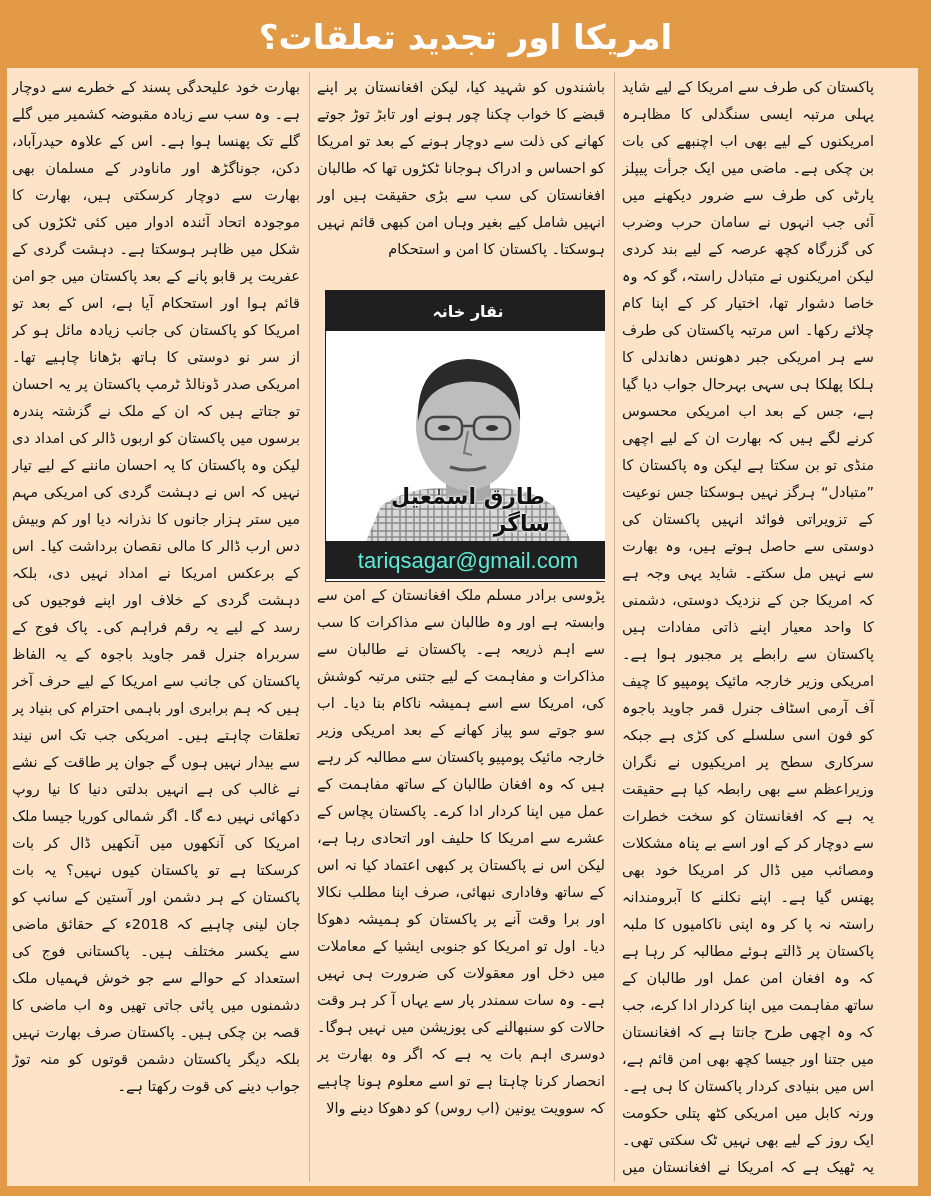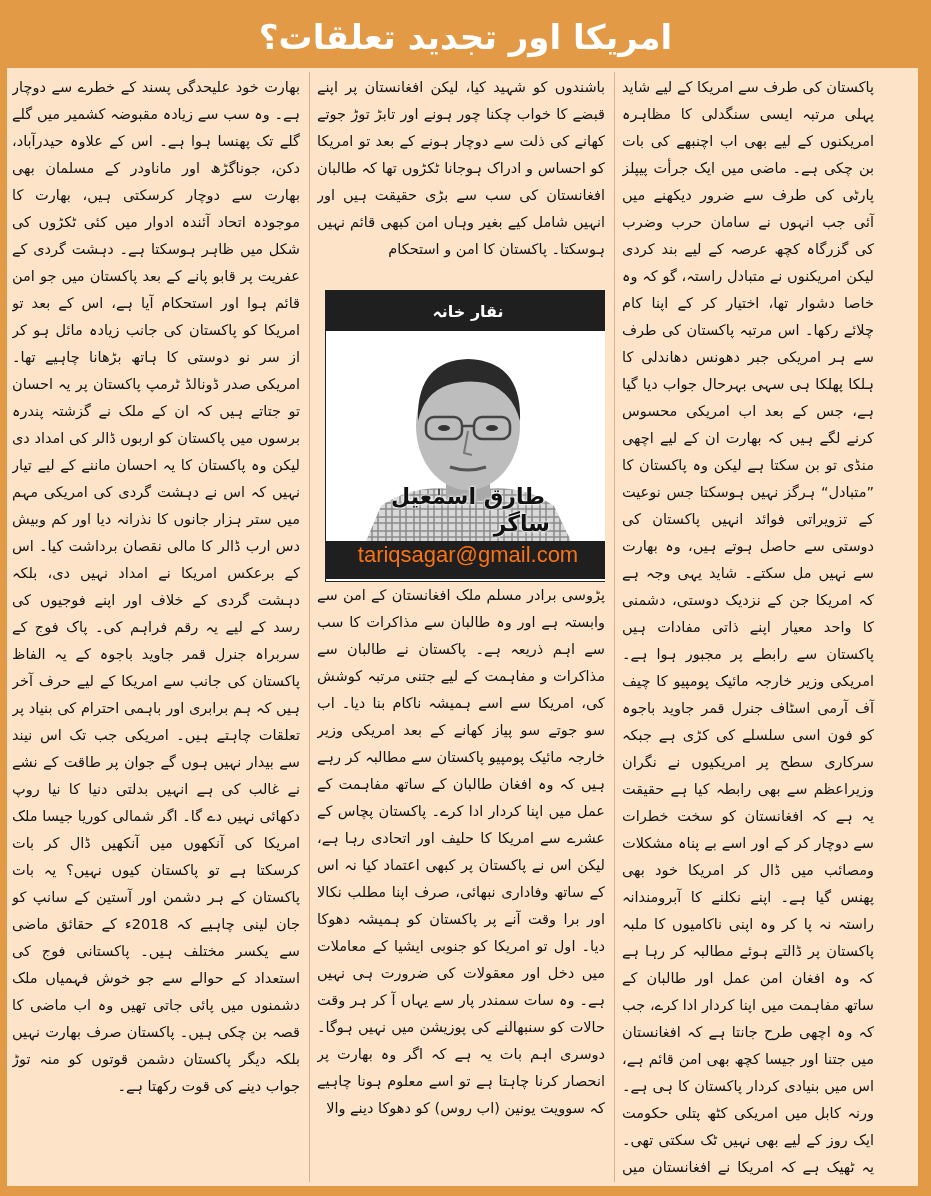--- a/index.html
+++ b/index.html
@@ -58,22 +58,22 @@
   }
   .author-box .banner {
     height: 40px; background: #1f1f1f; color: #ffffff;
     display: flex; align-items: center; justify-content: center;
     font-size: 16px; font-weight: bold; direction: rtl;
   }
   .author-box .photo {
     position: relative; height: 210px; background: #ffffff; overflow: hidden;
   }
   .author-box .email {
-    height: 38px; background: #1f1f1f; color: #f97316;
-    display: flex; align-items: flex-start; justify-content: center;
+    height: 38px; background: #1f1f1f; color: #5eead4;
+    display: flex; align-items: center; justify-content: center;
     font-family: "Liberation Sans", sans-serif; font-size: 22px;
   }
   .author-name {
     position: absolute; left: 60px; bottom: 4px; right: 60px;
     text-align: center; direction: rtl;
     font-size: 22px; font-weight: bold; color: #111;
     text-shadow: 0 0 3px #fff, 0 0 3px #fff;
   }
 </style>
 </head>

